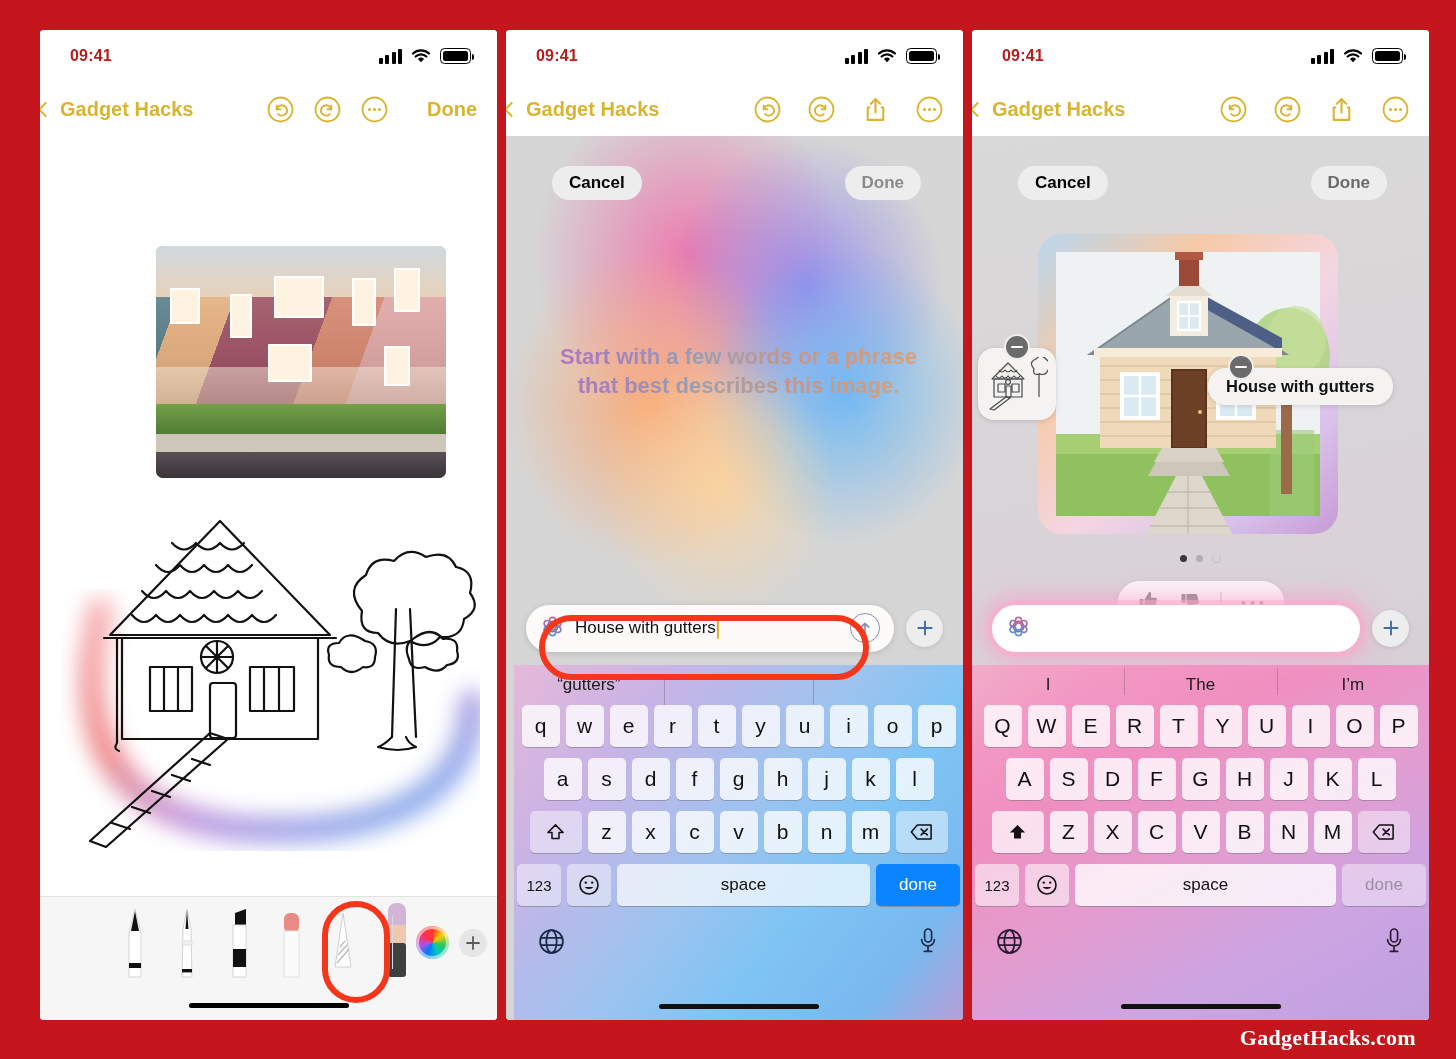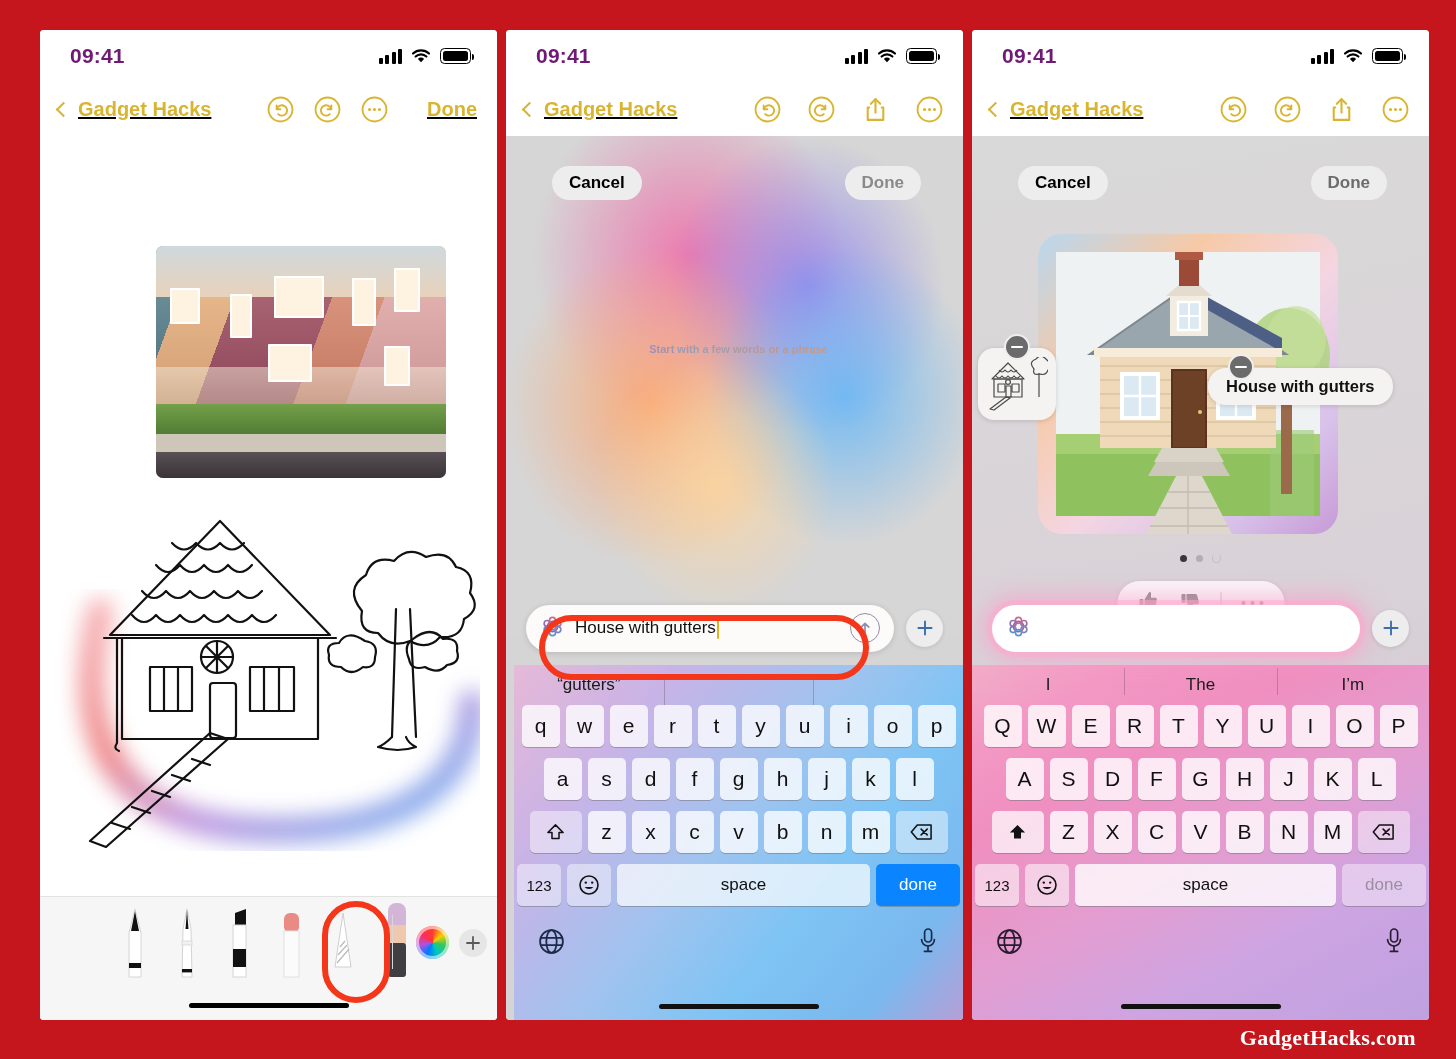--- a/index.html
+++ b/index.html
@@ -15,31 +15,31 @@
     width: 457px; height: 990px;
     background: #ffffff;
     border-radius: 4px;
     position: relative;
     overflow: hidden;
     flex: 0 0 457px;
   }
 
   
   .statusbar { height: 52px; display: flex; align-items: center; justify-content: space-between; padding: 0 26px 0 30px; background:#fff; position:relative; z-index:30;}
-  .sb-time { font-size: 21px; font-weight: 700; letter-spacing: .2px; color:#701a75; }
+  .sb-time { font-size: 16px; font-weight: 700; letter-spacing: .2px; color:#b91c1c; }
   .sb-right { display: flex; align-items: center; gap: 9px; }
   .bars { display: flex; align-items: flex-end; gap: 2.5px; height: 15px; }
   .bars i { width: 4px; background: #000; border-radius: 1px; display:block;}
   .bars i:nth-child(1){height:6px}.bars i:nth-child(2){height:9px}.bars i:nth-child(3){height:12px}.bars i:nth-child(4){height:15px}
   .battery { width: 31px; height: 16px; border: 1.8px solid #000; border-radius: 4.5px; position: relative; padding:1.6px;}
   .battery::after { content:""; position:absolute; right:-4px; top:5px; width:2.4px; height:6px; background:#000; border-radius:0 2px 2px 0;}
   .battery span { display:block; height:100%; background:#000; border-radius:2.5px; }
 
   
-  .navbar { height: 54px; display:flex; align-items:center; background:#fff; padding: 0 20px 0 18px; position:relative; z-index:25;text-decoration:underline;}
+  .navbar { height: 54px; display:flex; align-items:center; background:#fff; padding: 0 20px 0 0; position:relative; z-index:25;}
   .nav-back { display:flex; align-items:center; gap:7px; color:#d9b430; font-size:20px; font-weight:600; white-space:nowrap;}
   .chev { width:11px; height:11px; border-left:2.8px solid #d9b430; border-bottom:2.8px solid #d9b430; transform:rotate(45deg); margin-right:2px;}
   .nav-tools { margin-left:auto; display:flex; align-items:center; gap:19px; }
   .nav-tools.wide { gap:26px; }
   .icbtn { width:28px; height:28px; display:flex; align-items:center; justify-content:center; }
   .done-txt { font-size:20px; font-weight:700; color:#d9b430; margin-left:20px;}
 
   
   .p1-canvas { position:relative; height:800px; background:#fff; overflow:hidden;}
   .photo {
@@ -72,21 +72,21 @@
   .hl-ring { position:absolute; border:6px solid #f4361a; border-radius:46px; pointer-events:none; }
 
   
   .gensheet { position:absolute; left:0; right:0; top:106px; bottom:0; background:#d5d5d5; overflow:hidden; }
   .gen-grad { position:absolute; inset:0; }
   .sheetbtn { position:absolute; top:30px; background:#ededed; border-radius:17px; padding:7px 17px; font-size:17px; font-weight:700; color:#000; }
   .sheetbtn.cancel { left:46px; }
   .sheetbtn.done { right:42px; color:#8a8a8a; }
   .sheetbtn.done.enabled { color:#6b6b6b; }
 
-  .hinttext { position:absolute; left:8px; right:0; top:206px; text-align:center; font-size:11px; font-weight:700; line-height:1.33;
+  .hinttext { position:absolute; left:8px; right:0; top:206px; text-align:center; font-size:22px; font-weight:700; line-height:1.33;
      background:linear-gradient(95deg,#c65bbd 0%,#9a7fc4 22%,#8fa0b8 42%,#d0927a 62%,#e0a46b 100%);
      -webkit-background-clip:text; background-clip:text; color:transparent; opacity:.92;}
 
   
   .promptrow { position:absolute; left:0; right:0; bottom:0; height:74px; display:flex; align-items:center; padding:0 20px; }
   .promptfield { flex:1; height:47px; background:#fcfbfa; border-radius:24px; display:flex; align-items:center; padding:0 14px; gap:10px;
      box-shadow:0 1px 6px rgba(0,0,0,.14); }
   .promptfield.glowpink { box-shadow:0 0 0 5px rgba(255,170,205,.48), 0 0 22px 10px rgba(255,150,200,.55); background:#fff;}
   .pf-text { flex:1; font-size:17px; color:#111; display:flex; align-items:center; }
   .pf-text.placeholder { color:#a8a4a6; }
@@ -394,20 +394,21 @@
         <rect width="457" height="500" fill="url(#r3)"></rect>
           <rect width="457" height="500" fill="url(#r4)"></rect>
         <rect width="457" height="500" fill="url(#r5)"></rect>
       </svg>
 
       <div class="sheetbtn cancel">Cancel</div>
       <div class="sheetbtn done">Done</div>
 
       <div class="hinttext">
         <div>Start with a few words or a phrase</div>
+        <div>that best describes this image.</div>
       </div>
 
       <div class="keyboard" style="background:linear-gradient(128deg,#e6b9d8 0%,#c9b3e6 22%,#9ec3ef 48%,#7ec4f4 66%,#7ab8ee 86%,#b69ed6 100%);margin-left:8px;">
         <div class="kb-suggest">
           <div class="kb-sugg">“gutters”</div>
           <div class="kb-sugg"></div>
           <div class="kb-sugg"></div>
         </div>
         <div class="kb-rows">
           <div class="kb-row" id="p2r1">

